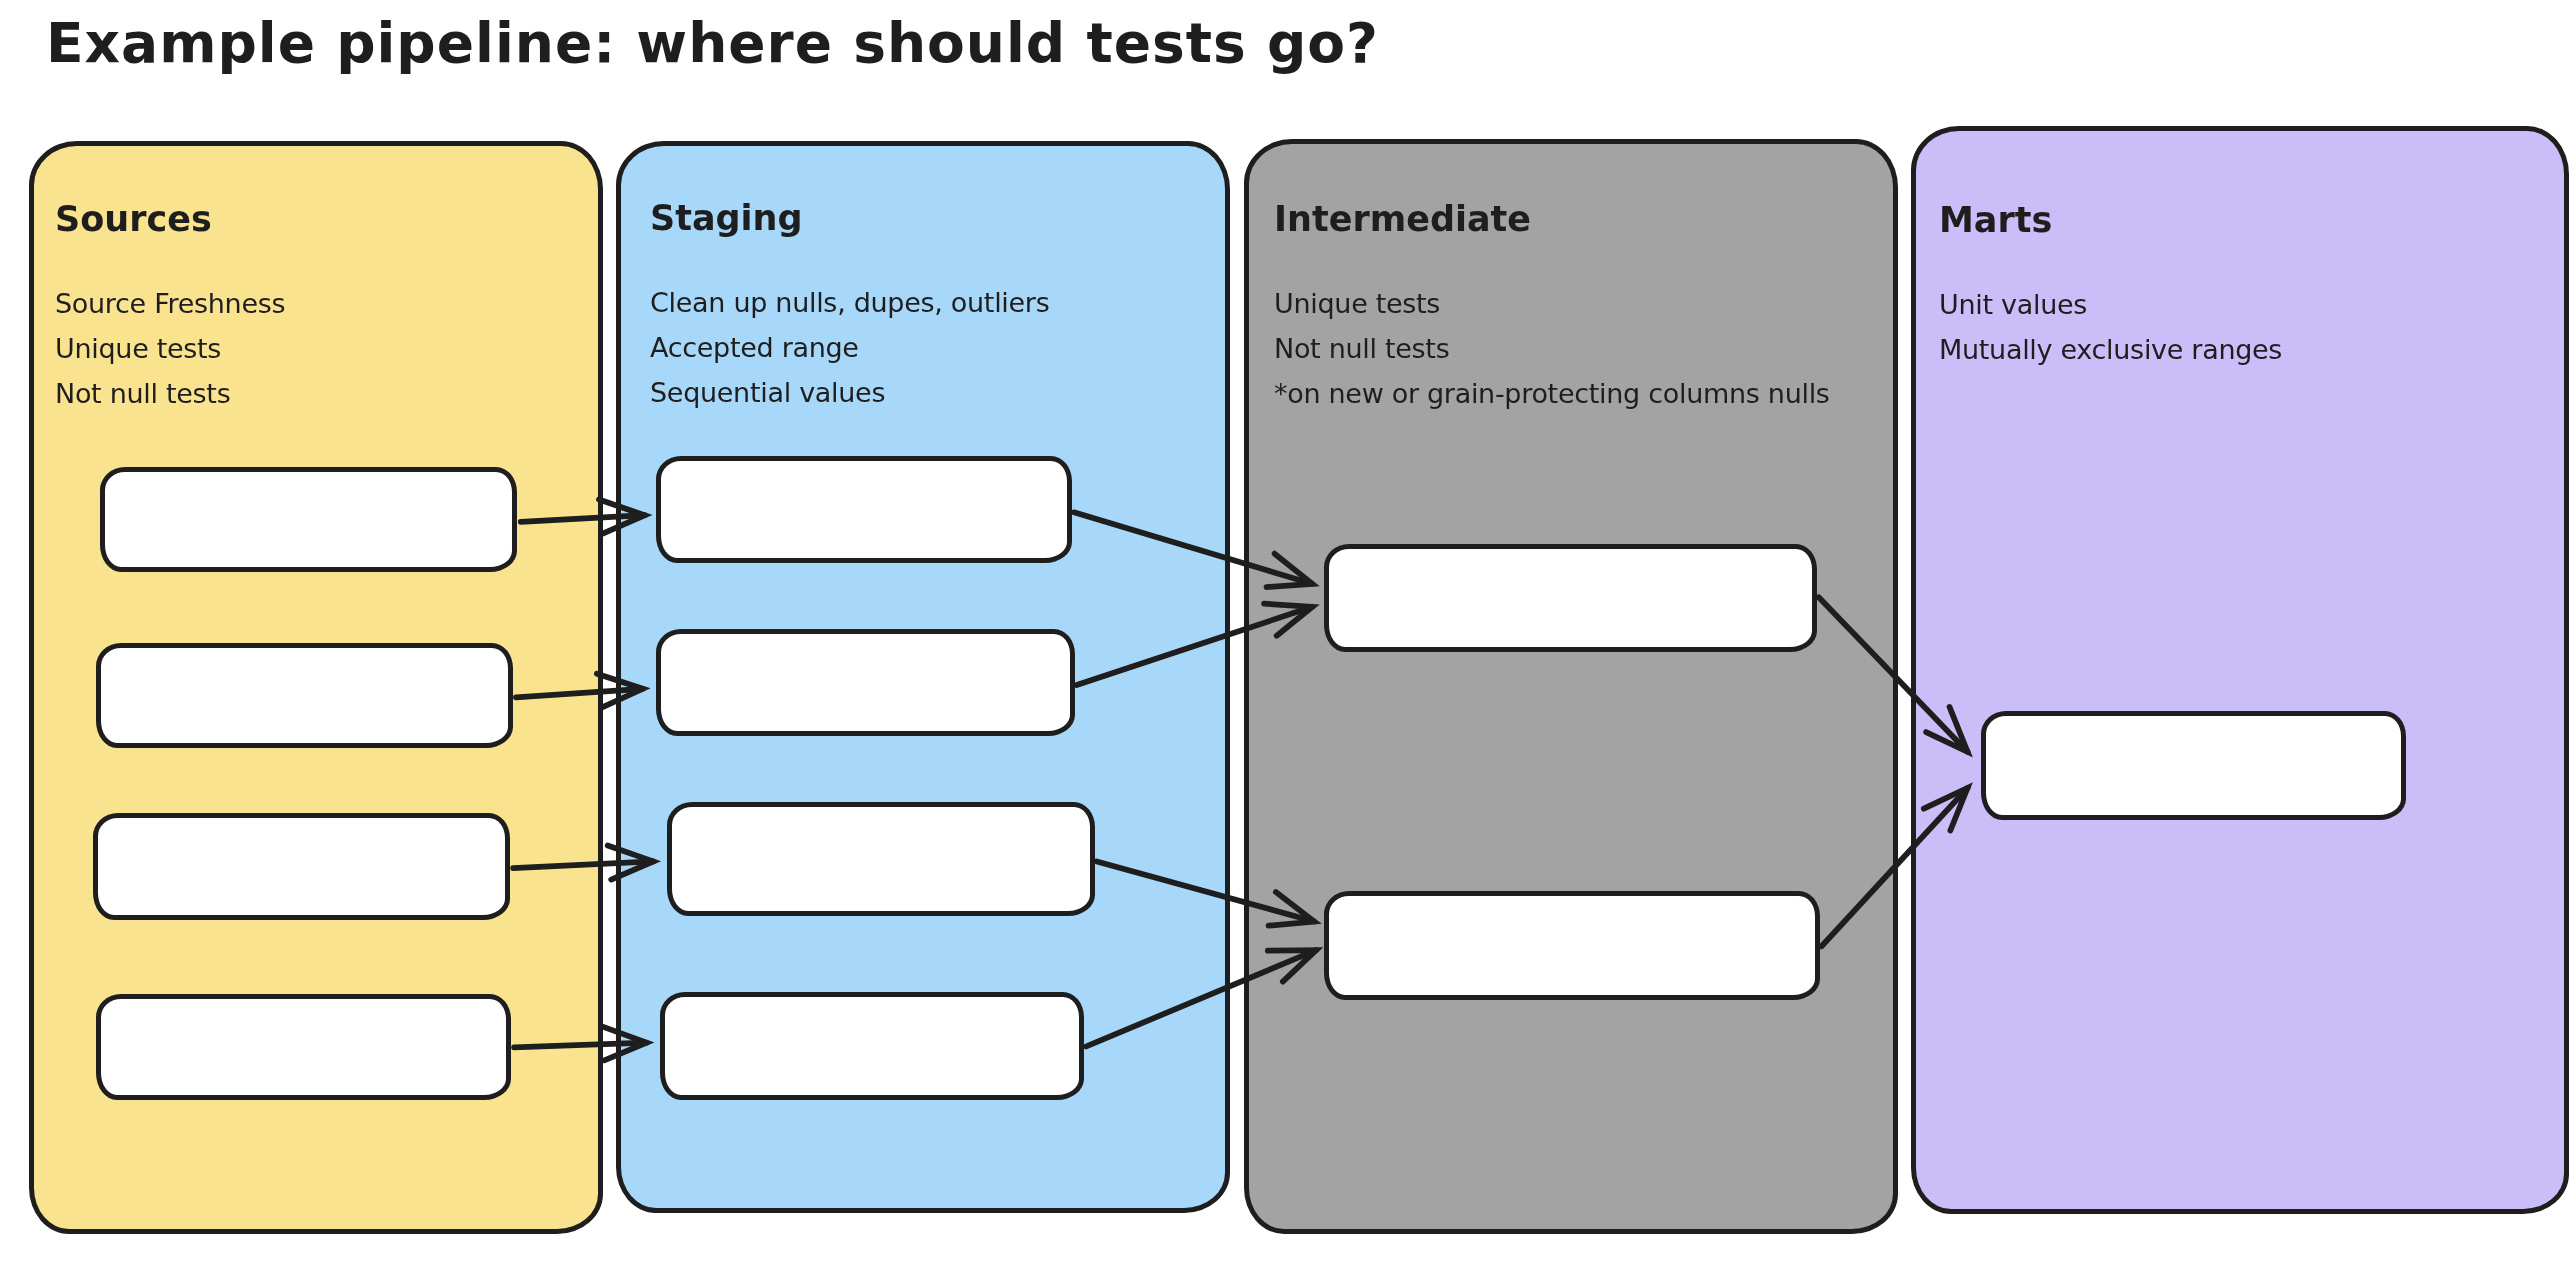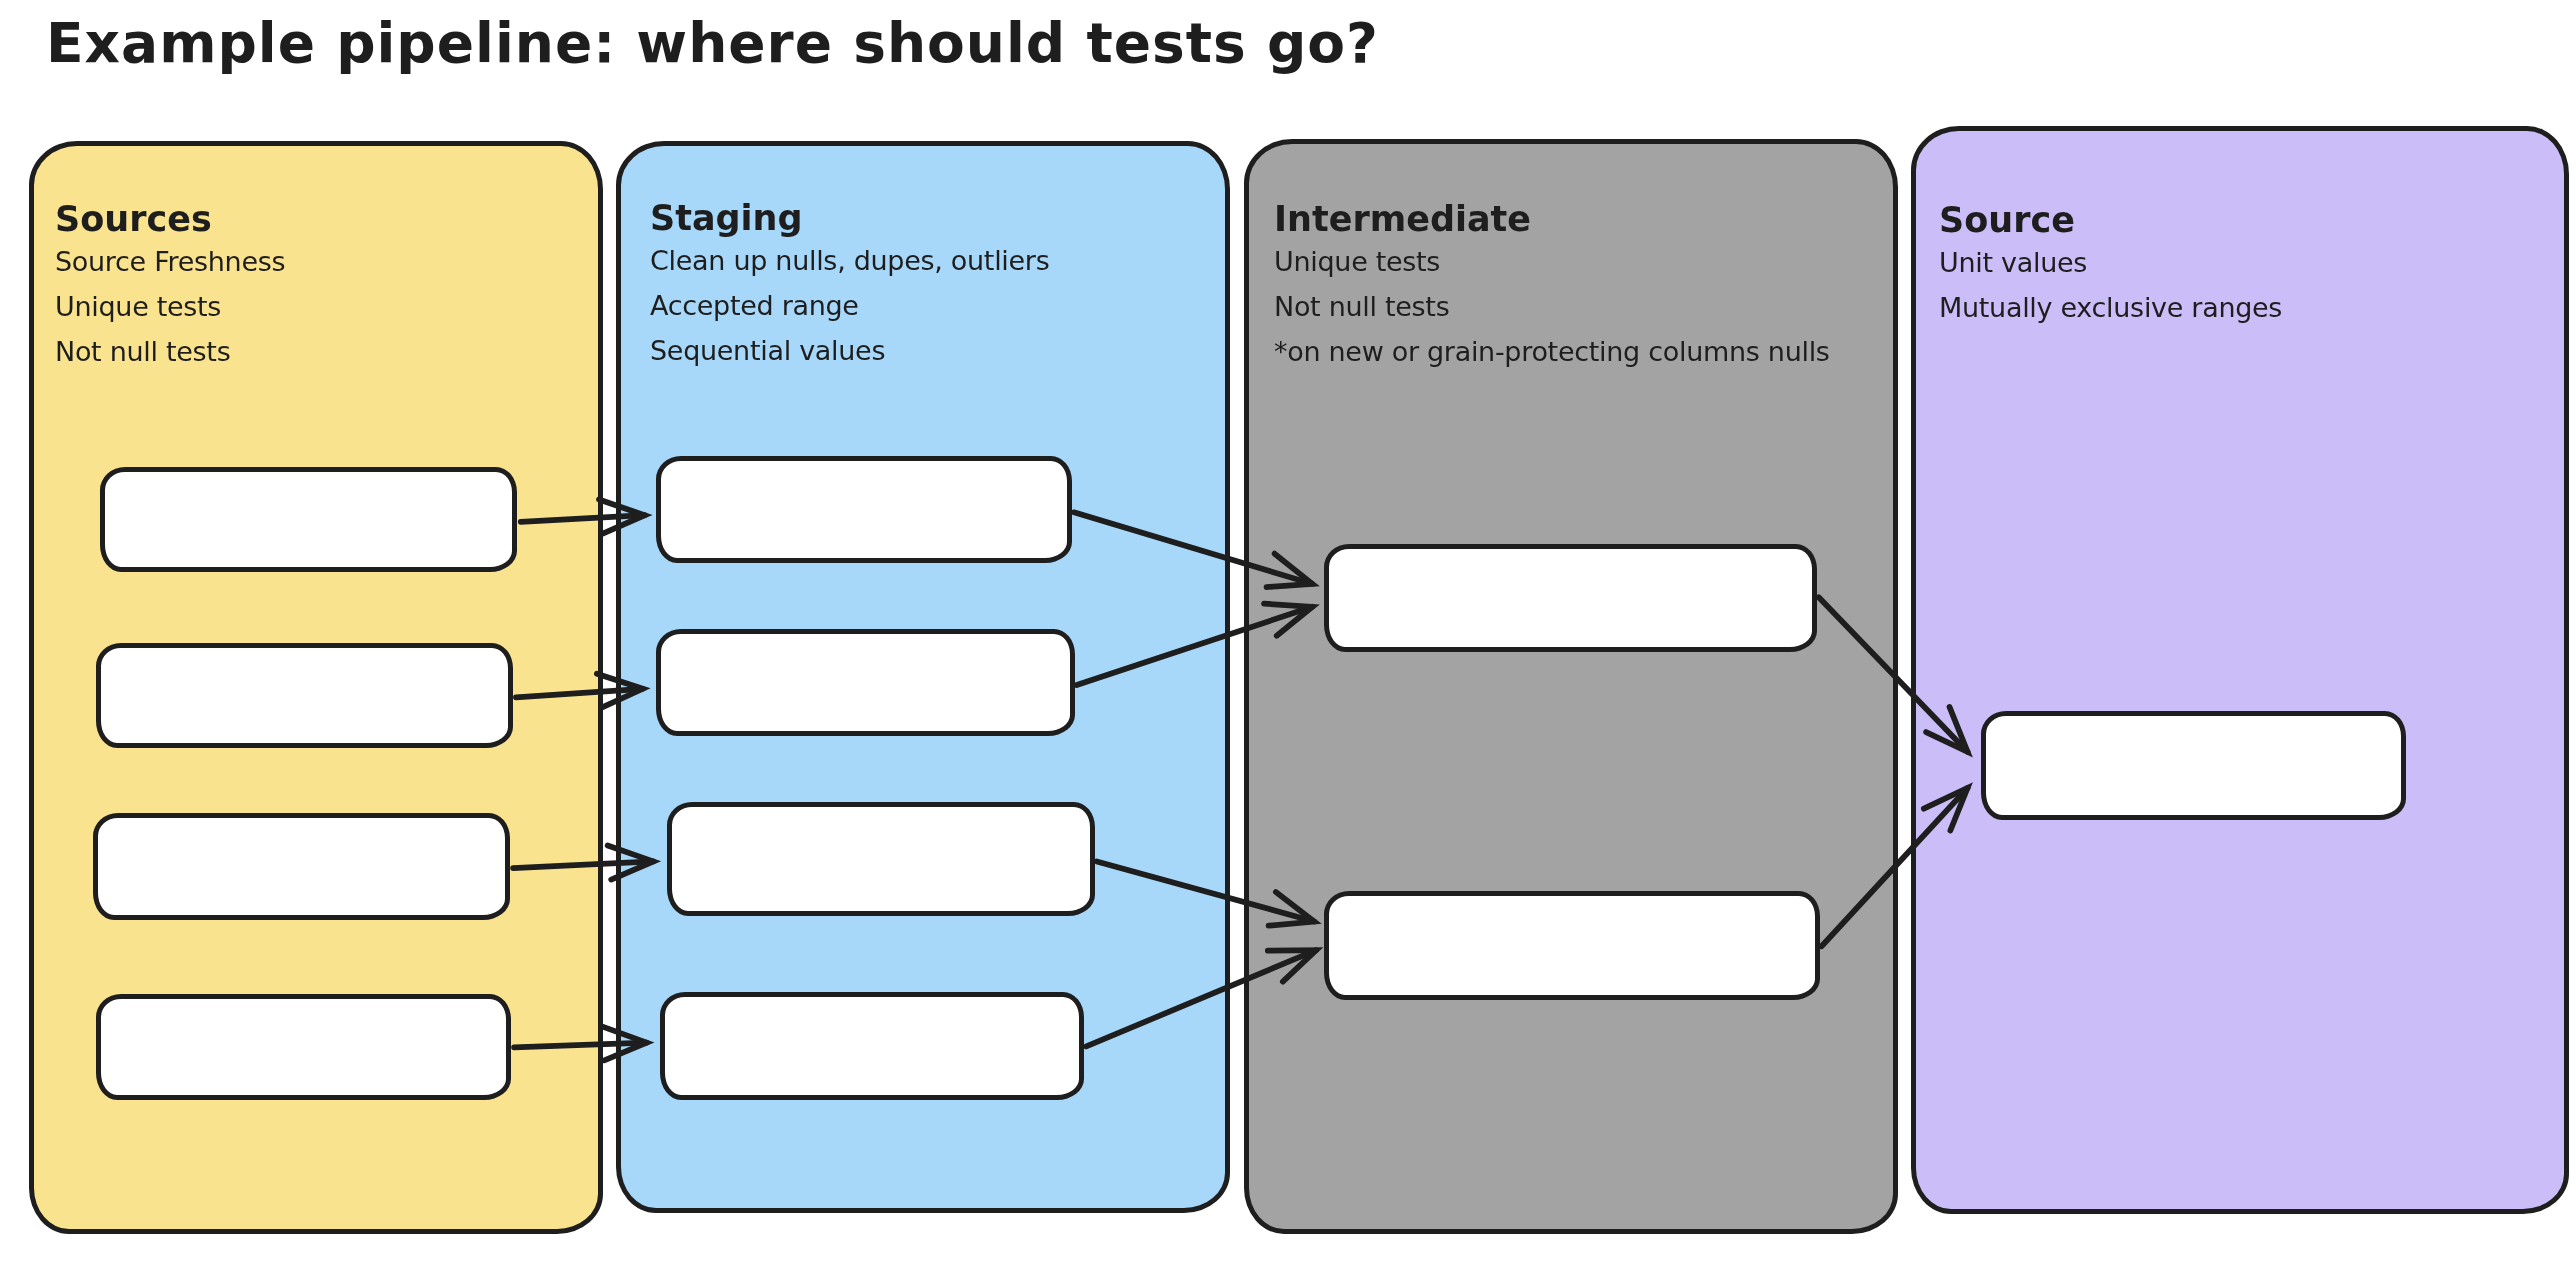--- a/index.html
+++ b/index.html
@@ -18,21 +18,21 @@
   }
   .col{
     position:absolute;box-sizing:border-box;
     border:5.7px solid #1e1e1e;
     border-radius:48px 42px 46px 40px / 44px 48px 40px 46px;
   }
   .col-title{
     font-weight:bold;font-size:35px;color:#1e1e1e;white-space:nowrap;
   }
   .col-notes{
-    font-size:27px;line-height:45px;
+    margin-top:42px;font-size:27px;line-height:45px;
     letter-spacing:-0.3px;white-space:nowrap;color:#1e1e1e;
   }
   .col-inner{position:relative;}
   .node{
     position:absolute;box-sizing:border-box;
     background:#ffffff;border:5.7px solid #1e1e1e;
     border-radius:25px 21px 27px 21px / 23px 25px 21px 27px;
   }
   #col-sources      {left:29px;  top:141px; width:574px; height:1093px; background:#FAE38F;}
   #col-staging      {left:616px; top:141px; width:614px; height:1072px; background:#A7D7F9;}
@@ -83,21 +83,21 @@
     <div class="col-notes">
       <div>Unique tests</div>
       <div>Not null tests</div>
       <div>*on new or grain-protecting columns nulls</div>
     </div>
   </div>
 </div>
 
 <div class="col" id="col-marts">
   <div class="col-inner">
-    <div class="col-title">Source</div>
+    <div class="col-title">Marts</div>
     <div class="col-notes">
       <div>Unit values</div>
       <div>Mutually exclusive ranges</div>
     </div>
   </div>
 </div>
 
 <div class="node" style="left:100px; top:467px;  width:417px; height:105px;"></div>
 <div class="node" style="left:96px; top:643px;  width:417px; height:105px;"></div>
 <div class="node" style="left:93px;  top:813px;  width:417px; height:107px;"></div>

